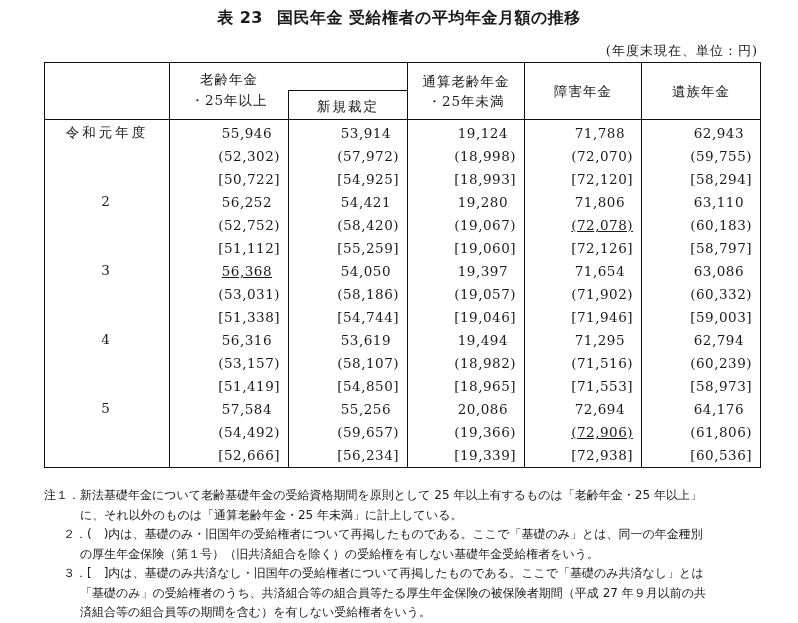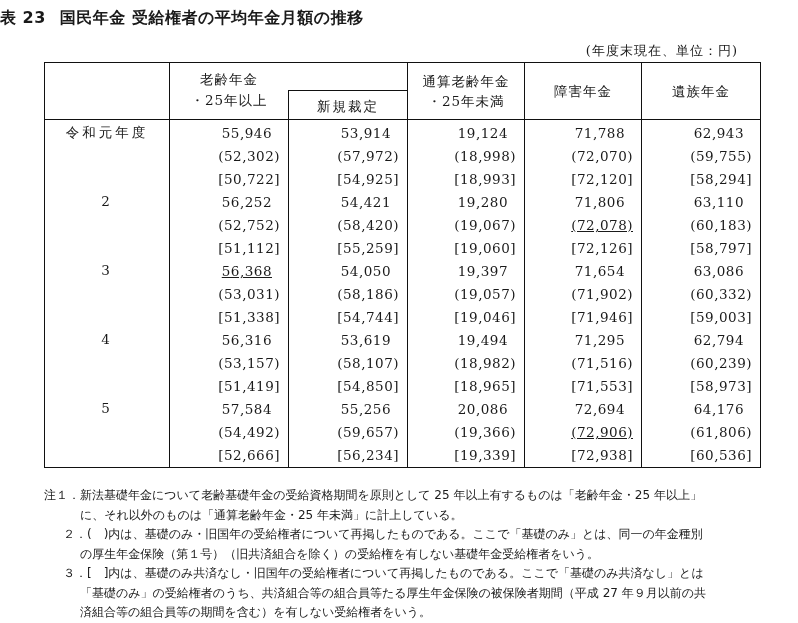--- a/index.html
+++ b/index.html
@@ -1,21 +1,21 @@
 <!DOCTYPE html>
 <html><head>
 <meta charset="utf-8">
 <style>
   html, body { margin:0; padding:0; background:#ffffff; }
   body { width:798px; height:623px; position:relative; overflow:hidden;
          font-family:"DejaVu Serif","Liberation Serif",serif; color:#1a1a1a; }
-  .title { position:absolute; left:0; width:798px; top:8px; text-align:left;
+  .title { position:absolute; left:0; width:798px; top:8px; text-align:center;
            font-family:"DejaVu Sans","Liberation Sans",sans-serif; font-weight:bold; font-size:16px; letter-spacing:0.5px; }
   .title .num { margin-right:14px; }
-  .unit { position:absolute; right:60px; top:42px; font-size:13px; letter-spacing:1px; }
+  .unit { position:absolute; right:40px; top:42px; font-size:13px; letter-spacing:1px; }
   table.main { position:absolute; left:44px; top:62px; border-collapse:collapse; font-size:13.5px;padding-left:44px; }
   table.main td, table.main th { border:1.5px solid #111; padding:0; font-weight:normal; }
   .hdr th { height:56px; vertical-align:middle; text-align:center; line-height:20px; letter-spacing:1px; }
   .c0 { width:124px; } .c1 { width:118px; } .c2 { width:118px; } .c3 { width:116px; } .c4 { width:116px; } .c5 { width:118px; }
   .hdr-old { position:relative; }
   .hdr-old-wrap { position:relative; height:56px; }
   .hdr-old-label { position:absolute; left:0; top:6px; width:118px; text-align:center; line-height:21px; }
   .hdr-new { position:absolute; left:118px; top:27px; width:118px; height:29px; border-left:1.5px solid #111; border-top:1.5px solid #111;
              display:flex; align-items:center; justify-content:center; letter-spacing:2px; }
   .body td { vertical-align:top; }

